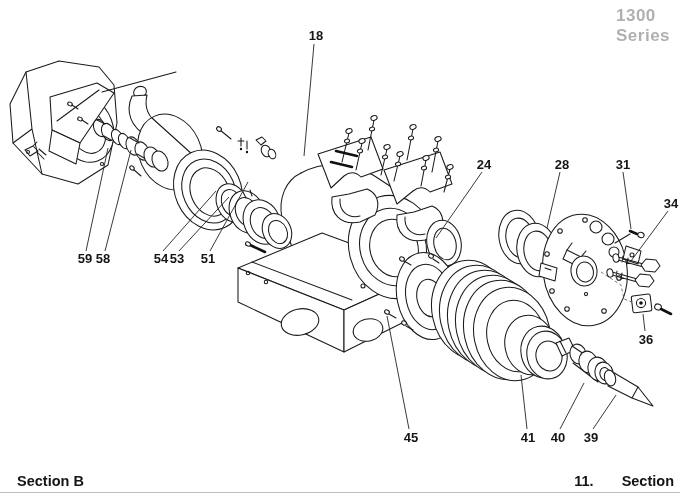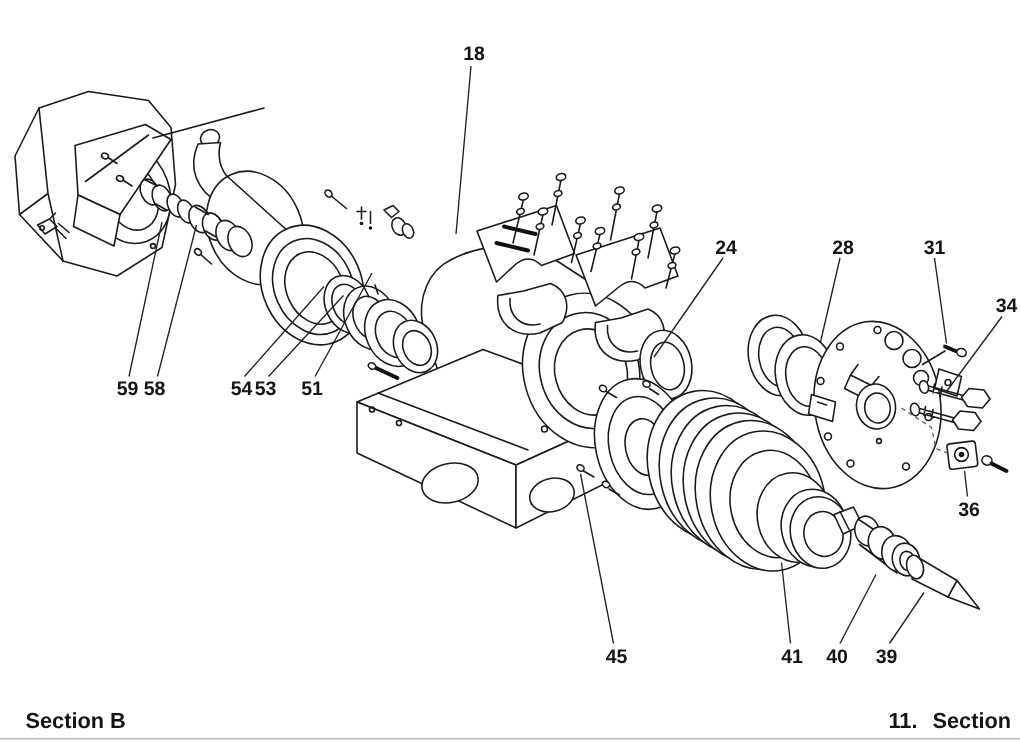--- a/index.html
+++ b/index.html
@@ -2,35 +2,39 @@
 <html><head>
 <meta charset="utf-8">
 <style>
   html,body{margin:0;padding:0;background:#fff;}
   .page{position:relative;width:680px;height:500px;background:#ffffff;overflow:hidden;
         font-family:"Liberation Sans",sans-serif;}
   .series{position:absolute;top:6px;left:616px;color:#b0b0b0;font-weight:bold;
           font-size:17px;line-height:20px;letter-spacing:0.5px;}
   .section-label{position:absolute;left:17px;top:473px;font-weight:bold;font-size:14.5px;color:#141414;}
   .worktitle{position:absolute;right:6px;top:473px;font-weight:bold;font-size:14.5px;color:#141414;}
-  .worktitle .num{margin-right:10px;}
+  .worktitle .num{margin-right:28px;}
   .rule{position:absolute;left:0;top:492px;width:680px;height:1px;background:#bdbdbd;}
   svg.diagram{position:absolute;left:0;top:0;}
   .ln{fill:none;stroke:#1a1a1a;stroke-width:1.05;stroke-linecap:round;stroke-linejoin:round;}
   .fl{fill:#ffffff;stroke:#1a1a1a;stroke-width:1.05;stroke-linecap:round;stroke-linejoin:round;}
   .thick{fill:none;stroke:#111;stroke-width:2.6;stroke-linecap:round;}
   .leader{fill:none;stroke:#222;stroke-width:0.9;}
   .dash{fill:none;stroke:#555;stroke-width:0.8;stroke-dasharray:3 2.5;}
   .lbl text{font-family:"Liberation Sans",sans-serif;font-size:13px;font-weight:bold;fill:#151515;}
 </style>
 </head>
 <body>
 
 <div class="page">
 
+  <div class="series">
+    <div>1300</div>
+    <div>Series</div>
+  </div>
 
   <svg class="diagram" width="680" height="500" viewBox="0 0 680 500">
 
     <g>
       <path class="fl" d="M10,104 L26,72 L59,61 L99,67 L114,85 L117,123 L108,165 L78,184 L42,174 L13,143 Z"></path>
       <path class="ln" d="M26,72 L32,129 L13,143 M32,129 L42,174"></path>
       <ellipse class="fl" cx="86" cy="129" rx="27" ry="34" transform="rotate(-20 86 129)"></ellipse>
       <ellipse class="fl" cx="88" cy="131" rx="17" ry="23" transform="rotate(-20 88 131)"></ellipse>
       <circle class="ln" cx="105" cy="93" r="1.6"></circle>
       <circle class="ln" cx="102" cy="164" r="1.6"></circle>

